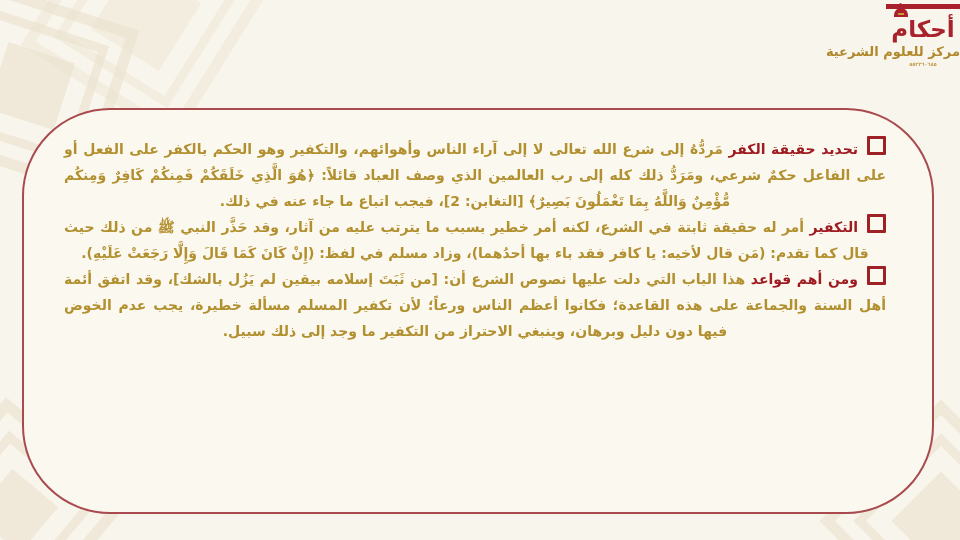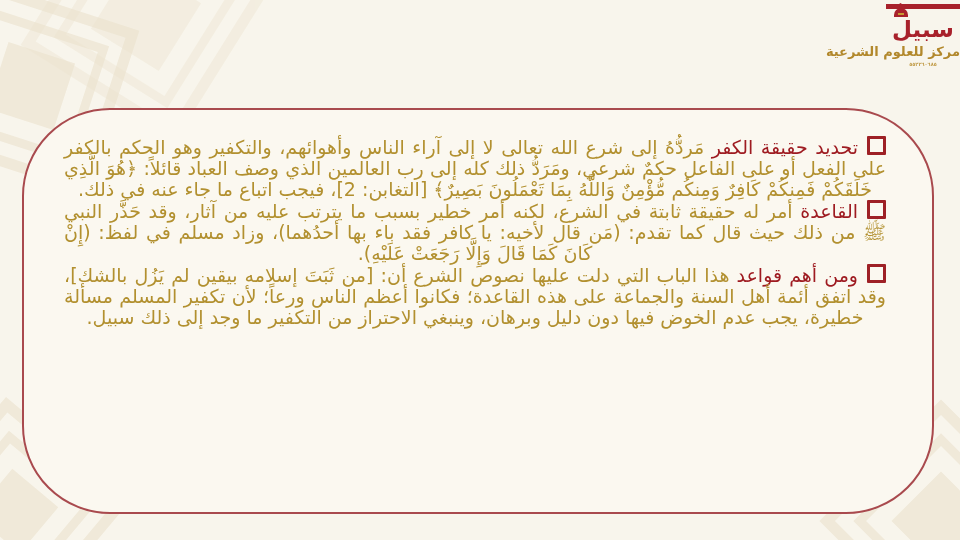--- a/index.html
+++ b/index.html
@@ -23,22 +23,22 @@
   .panel{
     position:absolute;left:22px;top:108px;width:912px;height:406px;
     background:#fbf8f0;border:2px solid #a94a4e;border-radius:88px;
     box-sizing:border-box;
     padding:26px 46px 18px 40px;
     z-index:2;
   }
   .text-flow{
     direction:rtl;
     color:#b2902f;
-    font-size:19px;font-weight:normal;
-    line-height:21px;
+    font-size:14px;font-weight:bold;
+    line-height:26px;
   }
   .para{
     text-align:justify;
     text-align-last:center;
     -moz-text-align-last:center;
   }
   .seg.highlight{color:#9e1b21;}
   .seg.body{color:#b2902f;}
   .bullet{
     display:inline-block;width:13px;height:13px;
@@ -83,27 +83,27 @@
 
   <div class="wm wm-tl1"></div>
   <div class="wm wm-tl2"></div>
   <div class="wm wm-bl"></div>
   <div class="wm wm-br"></div>
 
   <div class="logo">
     <div class="logo-bar"></div>
     <div class="logo-mark">
       <span class="dome"></span>
-      <div class="logo-title">سبيل</div>
+      <div class="logo-title">أحكام</div>
     </div>
     <div class="logo-sub">مركز للعلوم الشرعية</div>
     <div class="logo-contact">٥٥٢٢٦٠٦٨٥</div>
   </div>
 
   <div class="panel">
     <div class="text-flow">
         <div class="para"><span class="bullet"></span><span class="seg highlight">تحديد حقيقة الكفر</span><span class="seg body"> مَردُّهُ إلى شرع الله تعالى لا إلى آراء الناس وأهوائهم، والتكفير وهو الحكم بالكفر على الفعل أو على الفاعل حكمٌ شرعي، ومَرَدُّ ذلك كله إلى رب العالمين الذي وصف العباد قائلاً: ﴿هُوَ الَّذِي خَلَقَكُمْ فَمِنكُمْ كَافِرٌ وَمِنكُم مُّؤْمِنٌ وَاللَّهُ بِمَا تَعْمَلُونَ بَصِيرٌ﴾ [التغابن: 2]، فيجب اتباع ما جاء عنه في ذلك.</span></div>
-        <div class="para"><span class="bullet"></span><span class="seg highlight">القاعدة</span><span class="seg body"> أمر له حقيقة ثابتة في الشرع، لكنه أمر خطير بسبب ما يترتب عليه من آثار، وقد حَذَّر النبي ﷺ من ذلك حيث قال كما تقدم: (مَن قال لأخيه: يا كافر فقد باء بها أحدُهما)، وزاد مسلم في لفظ: (إِنْ كَانَ كَمَا قَالَ وَإِلَّا رَجَعَتْ عَلَيْهِ).</span></div>
+        <div class="para"><span class="bullet"></span><span class="seg highlight">التكفير</span><span class="seg body"> أمر له حقيقة ثابتة في الشرع، لكنه أمر خطير بسبب ما يترتب عليه من آثار، وقد حَذَّر النبي ﷺ من ذلك حيث قال كما تقدم: (مَن قال لأخيه: يا كافر فقد باء بها أحدُهما)، وزاد مسلم في لفظ: (إِنْ كَانَ كَمَا قَالَ وَإِلَّا رَجَعَتْ عَلَيْهِ).</span></div>
         <div class="para"><span class="bullet"></span><span class="seg highlight">ومن أهم قواعد</span><span class="seg body"> هذا الباب التي دلت عليها نصوص الشرع أن: [من ثَبَتَ إسلامه بيقين لم يَزُل بالشك]، وقد اتفق أئمة أهل السنة والجماعة على هذه القاعدة؛ فكانوا أعظم الناس ورعاً؛ لأن تكفير المسلم مسألة خطيرة، يجب عدم الخوض فيها دون دليل وبرهان، وينبغي الاحتراز من التكفير ما وجد إلى ذلك سبيل.</span></div>
       </div>
   </div>
 
 </div>
 
 </body></html>

